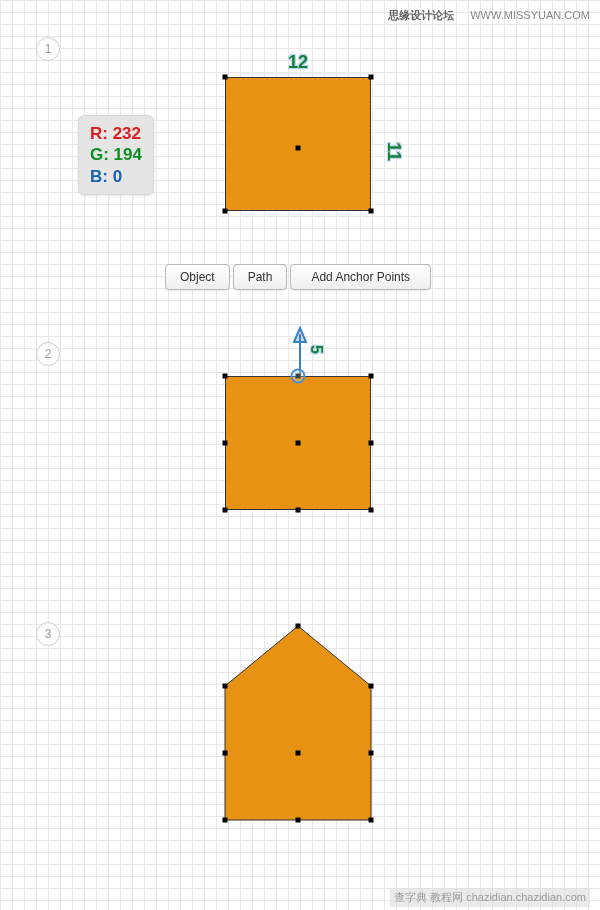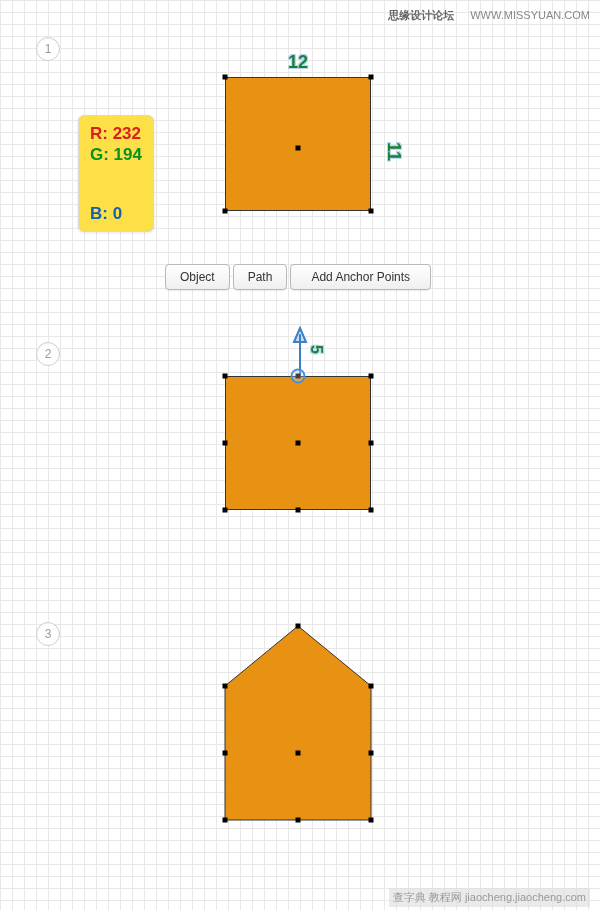--- a/index.html
+++ b/index.html
@@ -51,29 +51,29 @@
       align-items: center;
       justify-content: center;
       font-size: 12px;
       color: #999;
       box-shadow: inset 0 1px 2px rgba(0,0,0,0.05);
     }
     .color-box {
       position: absolute;
       left: 78px;
       top: 115px;
-      background: #fde047;
+      background: #e5e5e5;
       border: 1px solid #d8d8d8;
       border-radius: 6px;
       padding: 7px 11px;
       box-shadow: 0 1px 3px rgba(0,0,0,0.1);
     }
     .color-box .r { color: #d92020; font-weight: bold; font-size: 17px; line-height: 1.25; }
     .color-box .g { color: #0a9020; font-weight: bold; font-size: 17px; line-height: 1.25; }
-    .color-box .b { color: #1560b0; font-weight: bold; font-size: 17px; line-height: 1.25; margin-top: 37px; }
+    .color-box .b { color: #1560b0; font-weight: bold; font-size: 17px; line-height: 1.25; }
     .dim-label {
       position: absolute;
       font-size: 18px;
       font-weight: bold;
       color: #15803d;
       text-shadow: 0 0 2px #fff, -1px -1px 0 #a8c8e8, 1px -1px 0 #a8c8e8, -1px 1px 0 #a8c8e8, 1px 1px 0 #a8c8e8;
     }
     .dim-label.vert {
       writing-mode: vertical-rl;
     }
@@ -205,13 +205,13 @@
 <div class="anchor" style="left:225px; top:686px;"></div>
 <div class="anchor" style="left:298px; top:626px;"></div>
 <div class="anchor" style="left:371px; top:686px;"></div>
 <div class="anchor" style="left:225px; top:753px;"></div>
 <div class="anchor" style="left:371px; top:753px;"></div>
 <div class="anchor" style="left:225px; top:820px;"></div>
 <div class="anchor" style="left:298px; top:820px;"></div>
 <div class="anchor" style="left:371px; top:820px;"></div>
 <div class="center-point" style="left:298px; top:753px;"></div>
 
-<div class="bottom-watermark">查字典 教程网 jiaocheng.jiaocheng.com</div>
+<div class="bottom-watermark">查字典 教程网 chazidian.chazidian.com</div>
 
 </body></html>

